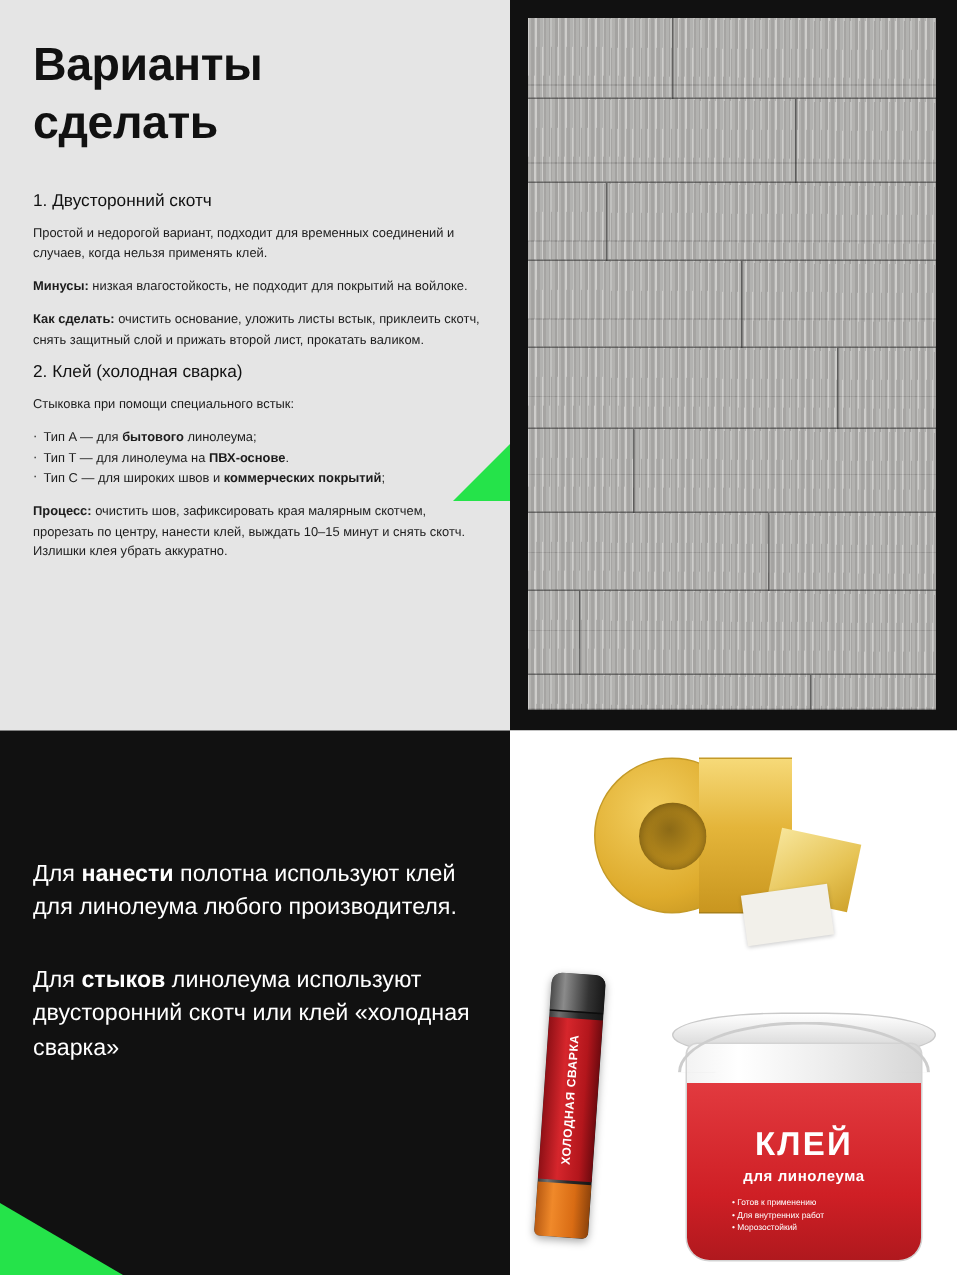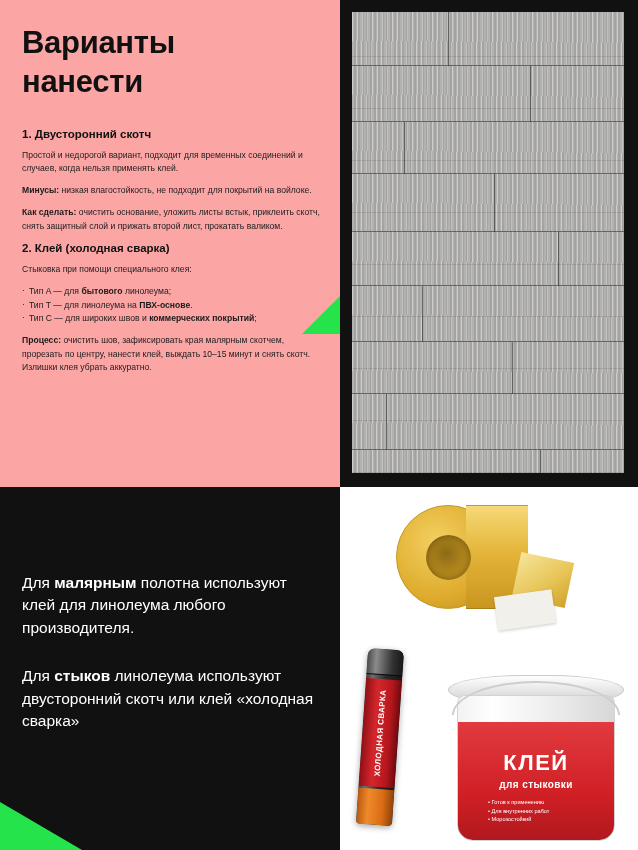--- a/index.html
+++ b/index.html
@@ -22,35 +22,35 @@
     position: absolute;
     left: 0; top: 0;
     width: 638px; height: 487px;
     background: #ffffff;
   }
   .top-left {
     position: absolute;
     left: 0; top: 0;
     width: 340px; height: 487px;
     padding: 24px 20px 10px 22px;
-    background: #fca5a5;
+    background: #e5e5e5;
   }
   .title {
     font-size: 31px;
     font-weight: bold;
     line-height: 1.25;
     color: #111111;
     letter-spacing: -0.3px;
     margin-bottom: 26px;
   }
   .title span { display: block; }
 
   .sec-head {
     font-size: 11.5px;
-    font-weight: bold;
+    font-weight: normal;
     color: #111111;
     margin-top: 8px;
     margin-bottom: 9px;
   }
   .para {
     font-size: 8.6px;
     line-height: 1.55;
     color: #1c1c1c;
     margin-bottom: 9px;
   }
@@ -312,33 +312,33 @@
 </head>
 <body>
 
 <div class="page">
 
   <div class="top">
 
     <div class="top-left">
       <div class="title">
         <span>Варианты</span>
-        <span>нанести</span>
+        <span>сделать</span>
       </div>
 
       <div>
         <div class="sec-head">1. Двусторонний скотч</div>
         <p class="para">Простой и недорогой вариант, подходит для временных соединений и случаев, когда нельзя применять клей.</p>
         <p class="para"><b>Минусы:</b> низкая влагостойкость, не подходит для покрытий на войлоке.</p>
         <p class="para"><b>Как сделать:</b> очистить основание, уложить листы встык, приклеить скотч, снять защитный слой и прижать второй лист, прокатать валиком.</p>
       </div>
 
       <div>
         <div class="sec-head">2. Клей (холодная сварка)</div>
-        <p class="para">Стыковка при помощи специального клея:</p>
+        <p class="para">Стыковка при помощи специального встык:</p>
         <ul class="list">
           <li>Тип A — для <b>бытового</b> линолеума;</li>
           <li>Тип T — для линолеума на <b>ПВХ-основе</b>.</li>
           <li>Тип C — для широких швов и <b>коммерческих покрытий</b>;</li>
         </ul>
         <p class="para"><b>Процесс:</b> очистить шов, зафиксировать края малярным скотчем, прорезать по центру, нанести клей, выждать 10–15 минут и снять скотч. Излишки клея убрать аккуратно.</p>
       </div>
 
       <div class="green-wedge-top"></div>
     </div>
@@ -364,21 +364,21 @@
         <div class="seam" style="left:34px;  top:382px; height:56px;"></div>
         <div class="seam" style="left:188px; top:438px; height:50px;"></div>
       </div>
     </div>
   </div>
 
   <div class="bottom">
 
     <div class="bottom-left">
       <p class="b-para">
-        <span>Для <b>малярным</b> полотна используют клей для линолеума любого производителя.</span>
+        <span>Для <b>нанести</b> полотна используют клей для линолеума любого производителя.</span>
       </p>
       <p class="b-para">
         <span>Для <b>стыков</b> линолеума используют двусторонний скотч или клей «холодная сварка»</span>
       </p>
       <div class="green-wedge-bottom"></div>
     </div>
 
     <div class="bottom-right">
 
       <div class="tape-wrap">
@@ -395,21 +395,21 @@
           <span class="tube-text">ХОЛОДНАЯ СВАРКА</span>
         </div>
         <div class="tube-bottom"></div>
       </div>
 
       <div class="bucket">
         <div class="bucket-lid"></div>
         <div class="bucket-body">
           <div class="bucket-label">
             <div class="bucket-title">КЛЕЙ</div>
-            <div class="bucket-sub">для стыковки</div>
+            <div class="bucket-sub">для линолеума</div>
             <div class="bucket-bullets">• Готов к применению<br>• Для внутренних работ<br>• Морозостойкий</div>
           </div>
         </div>
         <div class="bucket-handle"></div>
       </div>
 
     </div>
   </div>
 </div>
 

